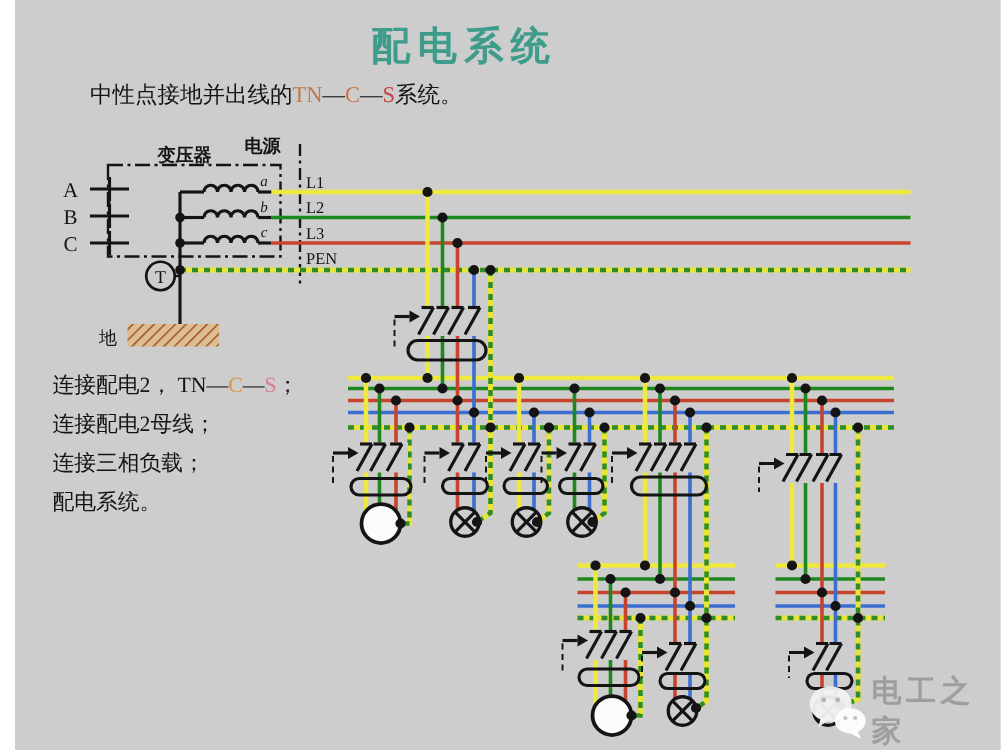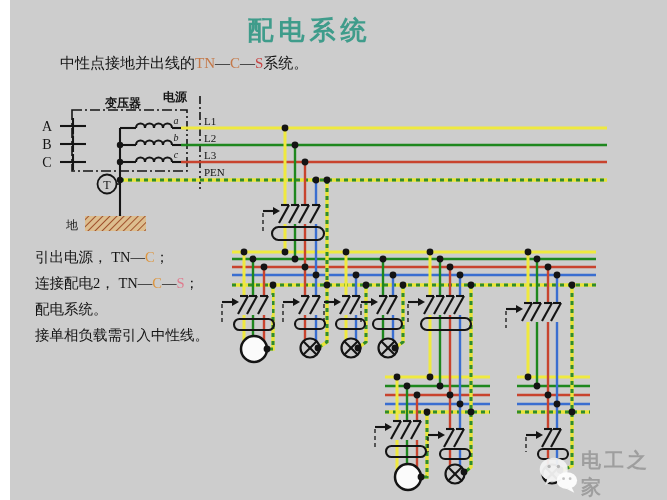--- a/index.html
+++ b/index.html
@@ -44,24 +44,24 @@
 <body>
 
 <div id="page-root">
   <div id="left-margin"></div>
 
   <div class="abs" id="main-title">配电系统</div>
 
   <div class="abs" id="subtitle"><span>中性点接地并出线的</span><span class="c-tnc">TN</span><span>—</span><span class="c-tnc">C</span><span>—</span><span class="c-s">S</span><span>系统。</span></div>
 
   <div class="abs" id="notes-list">
-      <div class="note"><span>引出电源， TN—</span><span style="color: rgb(221, 150, 64);">C</span><span>；</span></div>
       <div class="note"><span>连接配电2， TN—</span><span style="color: rgb(221, 150, 64);">C</span><span>—</span><span style="color: rgb(223, 123, 142);">S</span><span>；</span></div>
+      <div class="note"><span>连接配电2母线；</span></div>
+      <div class="note"><span>连接三相负载；</span></div>
       <div class="note"><span>配电系统。</span></div>
-      <div class="note"><span>接单相负载需引入中性线。</span></div>
     </div>
 
   <svg id="diagram-svg" width="667" height="500" viewBox="0 0 667 500">
     <defs>
       <pattern id="hatch" width="5" height="5" patternUnits="userSpaceOnUse" patternTransform="rotate(45)">
         <rect width="5" height="5" fill="var(--groundBg)"></rect>
         <line x1="0" y1="0" x2="0" y2="5" stroke="var(--groundLine)" stroke-width="2"></line>
       </pattern>
     </defs>
 

